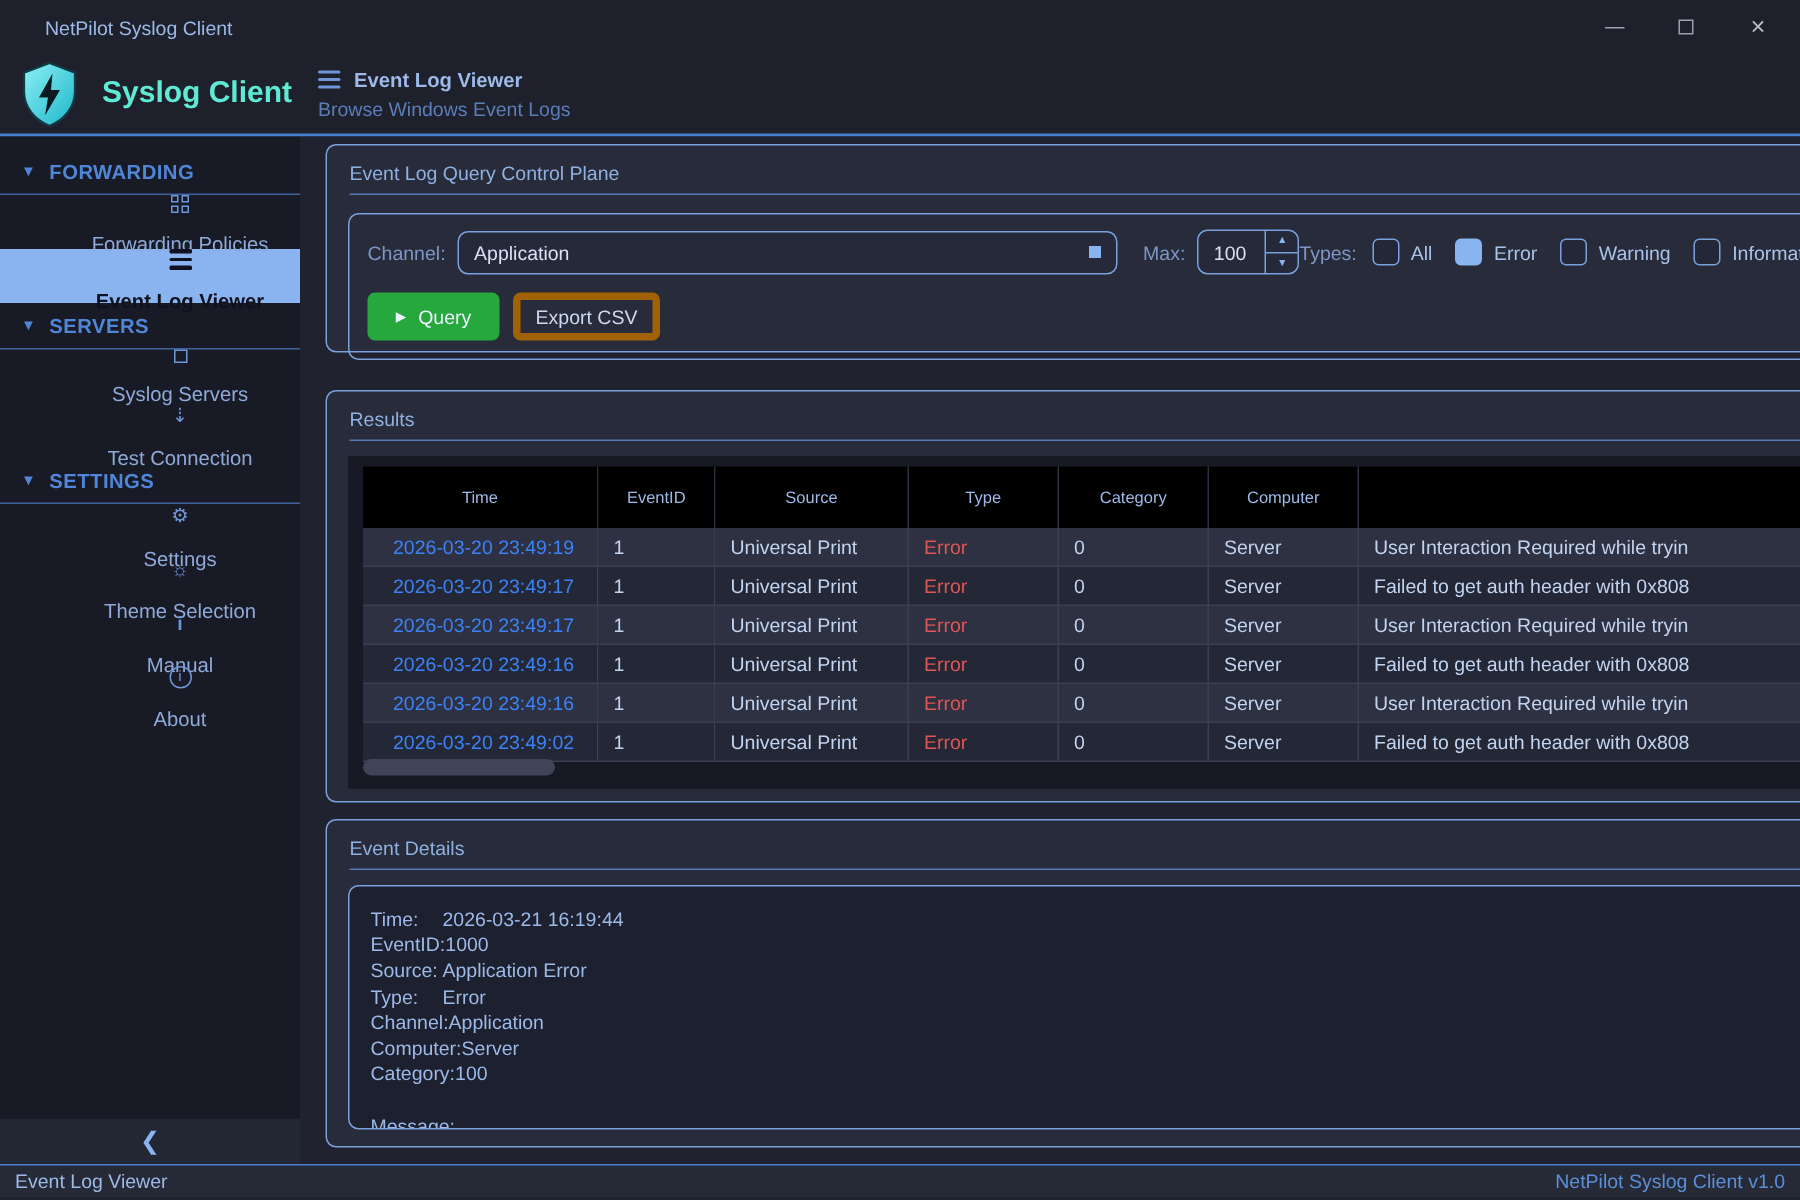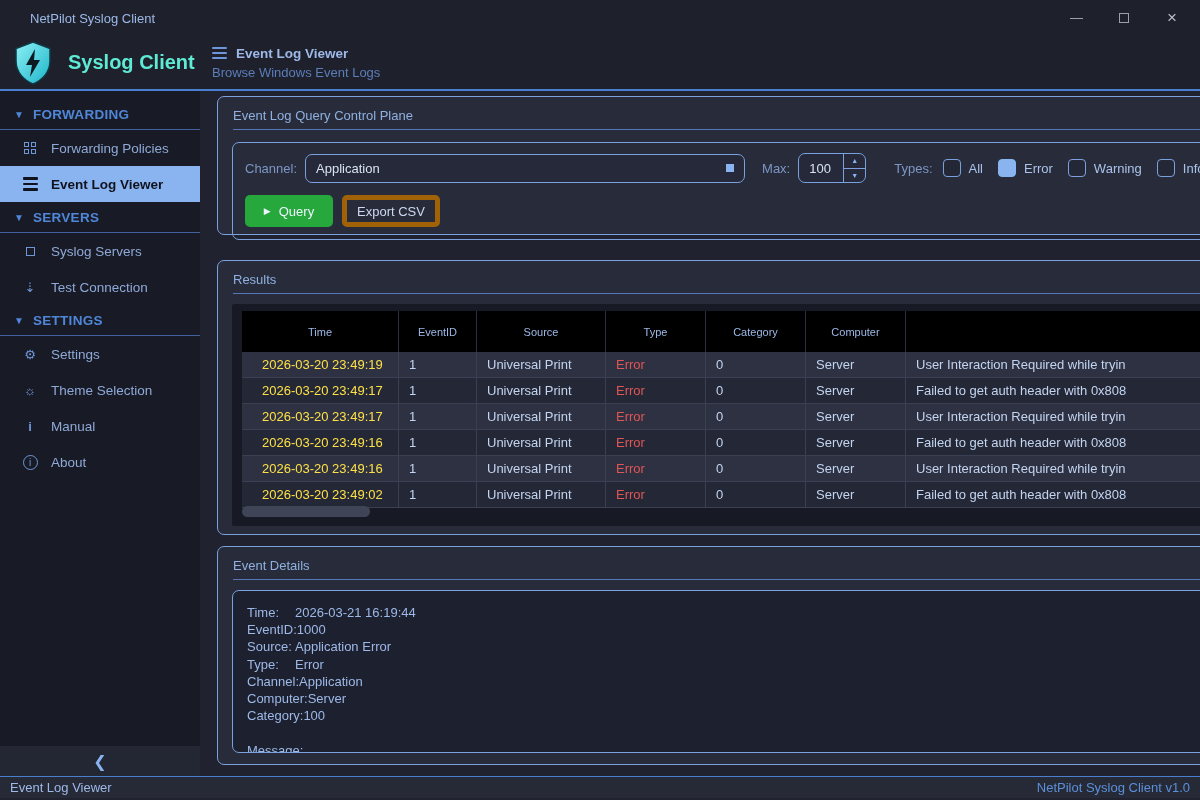--- a/index.html
+++ b/index.html
@@ -29,21 +29,21 @@
 
   
   .body { display:flex; height:685px; }
   .sidebar { width:200px; flex:0 0 200px; background:#181b25; position:relative; padding-top:8px; }
   .main { flex:1; padding:5px 17px 0 17px; background:#20232f; }
 
   
   .side-section { border-bottom:1px solid #41629e; padding:8px 0 7px 14px; display:flex; align-items:center; gap:9px; cursor:default; }
   .side-section .tri { color:#4f86d8; font-size:10px; }
   .side-section .sec-label { color:#4f86d8; font-weight:bold; font-size:13.5px; letter-spacing:0.3px; }
-  .side-item { height:36px; display:flex; align-items:center; padding-left:22px; gap:13px; color:#8fa9d8; font-size:13.5px; cursor:default; }
+  .side-item { height:36px; display:flex; align-items:center; padding-left:40px; gap:13px; color:#8fa9d8; font-size:13.5px; cursor:default;flex-direction:column; }
   .side-item .sicon { width:16px; color:#6f96d8; font-size:13px; display:flex; align-items:center; justify-content:center; }
   .side-item.active { background:#8ab4f0; color:#10131f; font-weight:bold; }
   .side-item.active .sicon { color:#10131f; }
   .grid-icon { display:grid; grid-template-columns:5px 5px; grid-template-rows:5px 5px; gap:2px; }
   .grid-icon i { background:transparent; border:1.5px solid #6f96d8; }
   .burger-sm { width:15px; display:flex; flex-direction:column; gap:3px; }
   .burger-sm i { display:block; height:2.5px; background:#10131f; border-radius:1px; }
   .sq-icon { width:9px; height:9px; border:1.5px solid #6f96d8; }
   .info-circle { width:15px; height:15px; border:1.5px solid #6f96d8; border-radius:50%; color:#6f96d8; font-size:10px; display:flex; align-items:center; justify-content:center; font-style:normal; }
   .collapse-strip { position:absolute; bottom:0; left:0; width:200px; height:30px; background:#232734; display:flex; align-items:center; justify-content:center; color:#8ab4f0; font-size:16px; font-weight:bold; cursor:default; }
@@ -74,21 +74,21 @@
   .btn-query .play { font-size:9px; }
   .btn-export { width:98px; height:32px; background:transparent; border:5px solid #a16207; border-radius:5px; color:#cdd9f0; font-size:13px; display:flex; align-items:center; justify-content:center; cursor:default; }
 
   
   .panel.results { height:275px; margin-top:25px; }
   .table-wrap { margin:10px 14px 0; background:#171a24; height:222px; position:relative; padding:7px 0 0 10px; overflow:hidden; border-radius:2px; }
   .etable { display:grid; grid-template-columns:157px 78px 129px 100px 100px 100px 1fr; width:calc(100% - 24px); }
   .th { height:41px; background:#000000; color:#9db9e8; font-size:11px; display:flex; align-items:center; justify-content:center; border-right:1px solid #2b303e; }
   .th:last-child { border-right:none; }
   .td { height:26px; display:flex; align-items:center; padding-left:10px; font-size:13px; color:#c3d4f0; border-right:1px solid #3a4052; border-bottom:1px solid #3a4052; white-space:nowrap; overflow:hidden; }
-  .td.time { padding-left:20px; color:#fde047; }
+  .td.time { padding-left:20px; color:#3b82f6; }
   .td.err { color:#e05555; }
   .td:nth-child(7n) { border-right:none; }
   .row-odd .td { background:#2d3142; }
   .row-even .td { background:#242836; }
   .hthumb { position:absolute; left:10px; bottom:9px; width:128px; height:11px; background:#3f4556; border-radius:6px; }
 
   
   .panel.details { height:219px; margin-top:11px; }
   .details-box { margin:10px 14px 0; border:1px solid #7aa0dd; border-radius:7px; background:#1d202e; height:163px; padding:13px 14px 0; overflow:hidden; font-size:13px; line-height:17.2px; color:#9db9e8; position:relative; }
   .dl-label { display:inline-block; min-width:48px; }
@@ -232,21 +232,21 @@
               <span class="combo-ind"></span>
             </div>
             <span class="qlabel" style="margin-left:17px;">Max:</span>
             <div class="spin">
               <span class="spin-val">100</span>
               <span class="spin-arrows">
                 <span>▲</span>
                 <span>▼</span>
               </span>
             </div>
-            <span class="qlabel" style="margin-left:28px;">Types:</span>
+            <span class="qlabel" style="">Types:</span>
             <div class="cbgroup">
               <span class="cb">
                 <span class="cb-box"></span>
                 <span class="cb-label">All</span>
               </span>
               <span class="cb checked">
                 <span class="cb-box"></span>
                 <span class="cb-label">Error</span>
               </span>
               <span class="cb">

